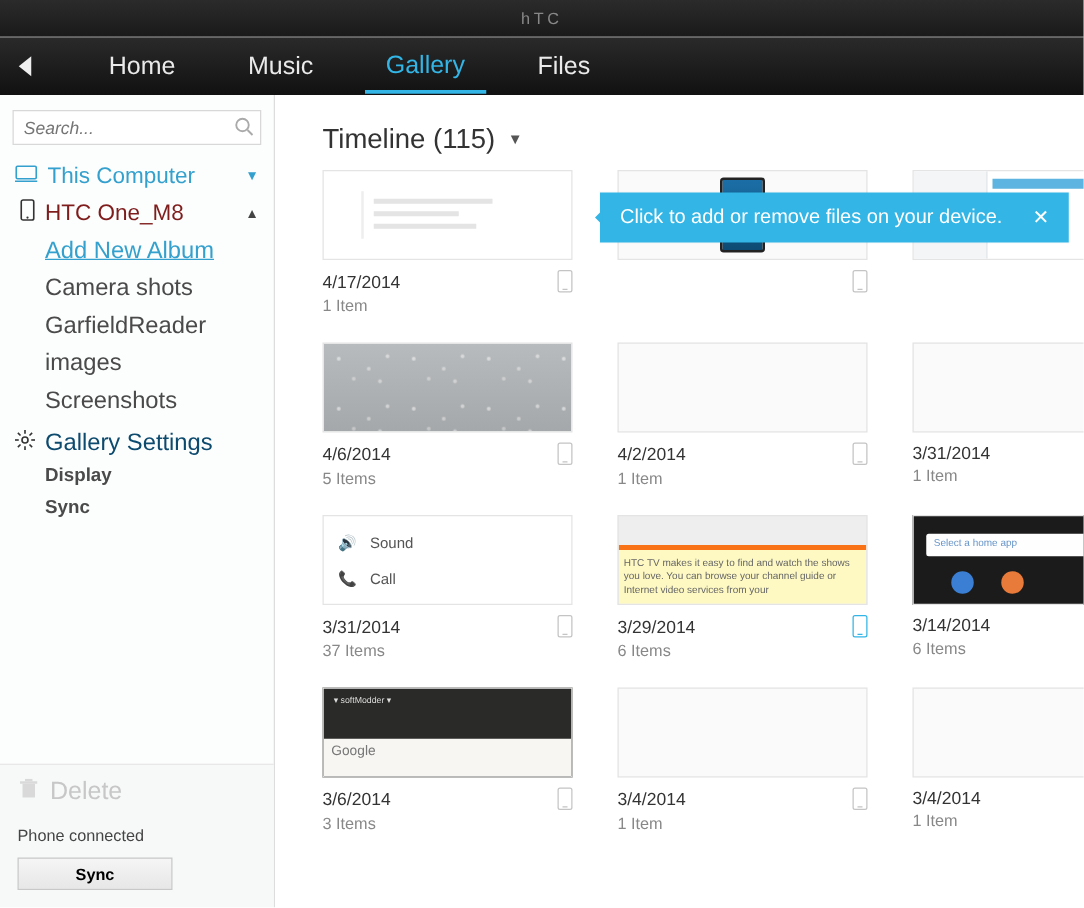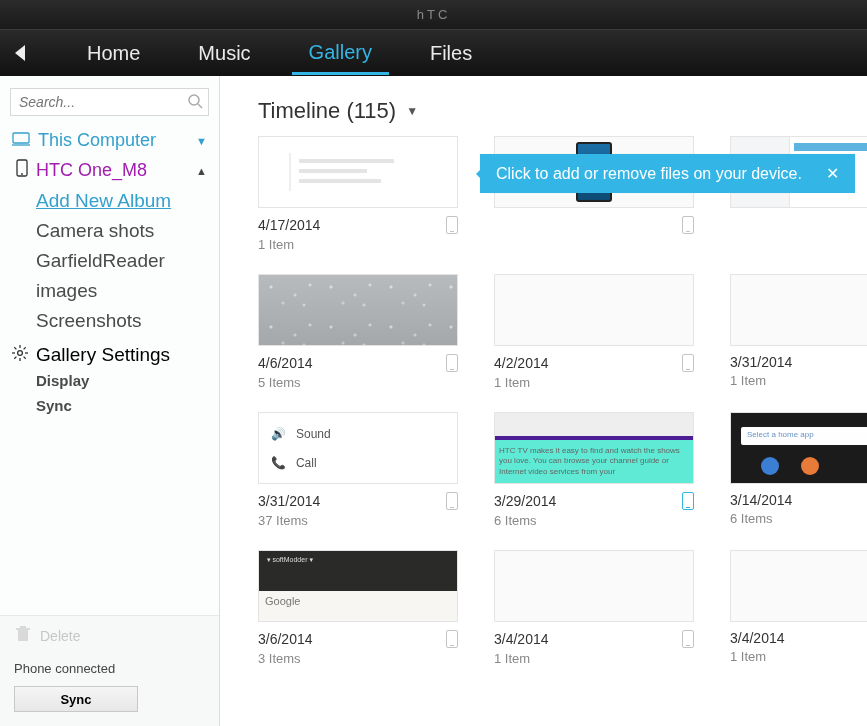--- a/index.html
+++ b/index.html
@@ -15,51 +15,51 @@
 .sidebar { width: 220px; background: #fcfdfd; border-right: 1px solid #ddd; display: flex; flex-direction: column; }
 .search-row { padding: 12px 10px 6px; }
 .search-box { position: relative; }
 .search-box input { width: 100%; height: 28px; border: 1px solid #d8d8d8; padding: 4px 28px 4px 8px; font-style: italic; font-size: 14px; color: #777; background:#fff; }
 .search-box .sicon { position: absolute; right: 6px; top: 5px; color: #999; }
 
 .tree { flex: 1; padding: 4px 0 0 0; }
 .tree-row { display: flex; align-items: center; padding: 4px 12px; font-size: 18px; cursor: pointer; justify-content: space-between; }
 .tree-row .lbl { display: flex; align-items: center; gap: 8px; }
 .tree-row.computer .lbl { color: #33a0cd; }
-.tree-row.device .lbl { color: #a21caf; font-size: 18px; padding-left: 4px; }
+.tree-row.device .lbl { color: #7f1d1d; font-size: 18px; padding-left: 4px; }
 .tree-row .caret { color: #444; font-size: 11px; }
 .tree-row.computer .caret { color: #33a0cd; }
 .sub-items { padding-left: 36px; }
 .sub-items div { font-size: 19px; color: #4a4a4a; padding: 4px 0; cursor:pointer; }
 .sub-items .add { color: #33a0cd; text-decoration: underline; }
-.settings-head { display: flex; gap: 8px; padding: 8px 12px 2px; font-size: 19px; color: #000000; cursor:pointer; }
+.settings-head { display: flex; gap: 8px; padding: 8px 12px 2px; font-size: 19px; color: #0c4a6e; cursor:pointer; }
 .sub-settings { padding-left: 36px; font-weight: bold; }
 .sub-settings div { font-size: 15px; color: #4a4a4a; padding: 4px 0; cursor:pointer;}
 
 .sidebar-footer { border-top: 1px solid #e8e8e8; background: #f7f8f8; }
-.delete-row { display: flex; align-items: center; gap: 10px; padding: 10px 16px; color: #c7c7c7; font-size: 14px; }
+.delete-row { display: flex; align-items: center; gap: 10px; padding: 10px 16px; color: #c7c7c7; font-size: 20px; }
 .status-row { padding: 6px 14px; font-size: 13px; color: #444; }
 .sync-btn-wrap { padding: 4px 14px 14px; }
 .sync-btn { width: 124px; height: 26px; background: linear-gradient(#f5f5f5,#e7e7e7); border: 1px solid #c8c8c8; font-size: 13px; font-weight: bold; cursor:pointer; }
 
 .content { flex: 1; position: relative; overflow: hidden; background:#fff;}
 .content-header { padding: 22px 0 12px 38px; display: flex; align-items: center; gap: 10px; font-size: 22px; color: #333; cursor:pointer;}
 .content-header .caret { font-size: 12px; color:#555;}
 
 .grid { padding: 0 0 0 38px; display: grid; grid-template-columns: repeat(3, 200px); column-gap: 36px; row-gap: 22px; }
 .card { width: 200px; }
 .thumb { width: 200px; height: 72px; border: 1px solid #e4e4e4; background: #fafafa; overflow:hidden; position:relative;}
 .thumb.water { background: linear-gradient(#b8bbbd, #a5a8aa); }
 .thumb.water::after { content:""; position:absolute; inset:0; background-image: radial-gradient(circle at 20% 30%, rgba(255,255,255,.5) 1px, transparent 2px), radial-gradient(circle at 60% 50%, rgba(255,255,255,.4) 1px, transparent 2px), radial-gradient(circle at 85% 25%, rgba(255,255,255,.45) 1px, transparent 2px), radial-gradient(circle at 40% 70%, rgba(255,255,255,.35) 1px, transparent 2px), radial-gradient(circle at 75% 75%, rgba(255,255,255,.4) 1px, transparent 2px); background-size: 60px 40px;}
 .thumb.phonepic { display:flex; align-items:center; justify-content:center; background:#fafafa;}
 .thumb.phonepic .ph { width: 36px; height: 60px; background: linear-gradient(#1b6fa6,#0d4b73); border-radius: 3px; border:2px solid #222;}
 .thumb.sound { background:#fff; display:flex; flex-direction:column; justify-content:space-around; padding:6px 12px;}
 .thumb.sound .srow { display:flex; align-items:center; gap:10px; font-size:12px; color:#555;}
 .thumb.htctv { background:#eee; display:flex; align-items:flex-end;}
-.thumb.htctv .txt { font-size:8px; color:#666; padding: 6px 4px; background:#5eead4; line-height:1.3; border-top:4px solid #4c1d95;}
+.thumb.htctv .txt { font-size:8px; color:#666; padding: 6px 4px; background:#fef9c3; line-height:1.3; border-top:4px solid #f97316;}
 .thumb.dark { background:#1b1b1b; position:relative;}
 .thumb.dark .bar { position:absolute; top:14px; left:10px; right:20px; height:18px; background:#fefefe; border-radius:2px; font-size:8px; color:#6795c8; padding:3px 6px;}
 .thumb.dark .circ { position:absolute; bottom:8px; left:30px; width:18px; height:18px; border-radius:50%; background:#3b7fd4;}
 .thumb.dark .circ2 { position:absolute; bottom:8px; left:70px; width:18px; height:18px; border-radius:50%; background:#e87a3a;}
 .thumb.google { background:#2a2a28; position:relative;}
 .thumb.google .tag { position:absolute; top:5px; left:8px; font-size:7px; color:#ddd;}
 .thumb.google .gbar { position:absolute; bottom:0; left:0; right:0; height:30px; background:#f7f6f3; font-size:11px; color:#777; padding:4px 6px;}
 .thumb.setup { background:#fff; display:flex; justify-content:center; align-items:center;}
 .thumb.setup .form { width:70%; height:55%; border-left:2px solid #eee;}
 .thumb.setup .form .line { height:4px; background:#e4e4e4; margin:6px 0 6px 8px; width:70%;}

